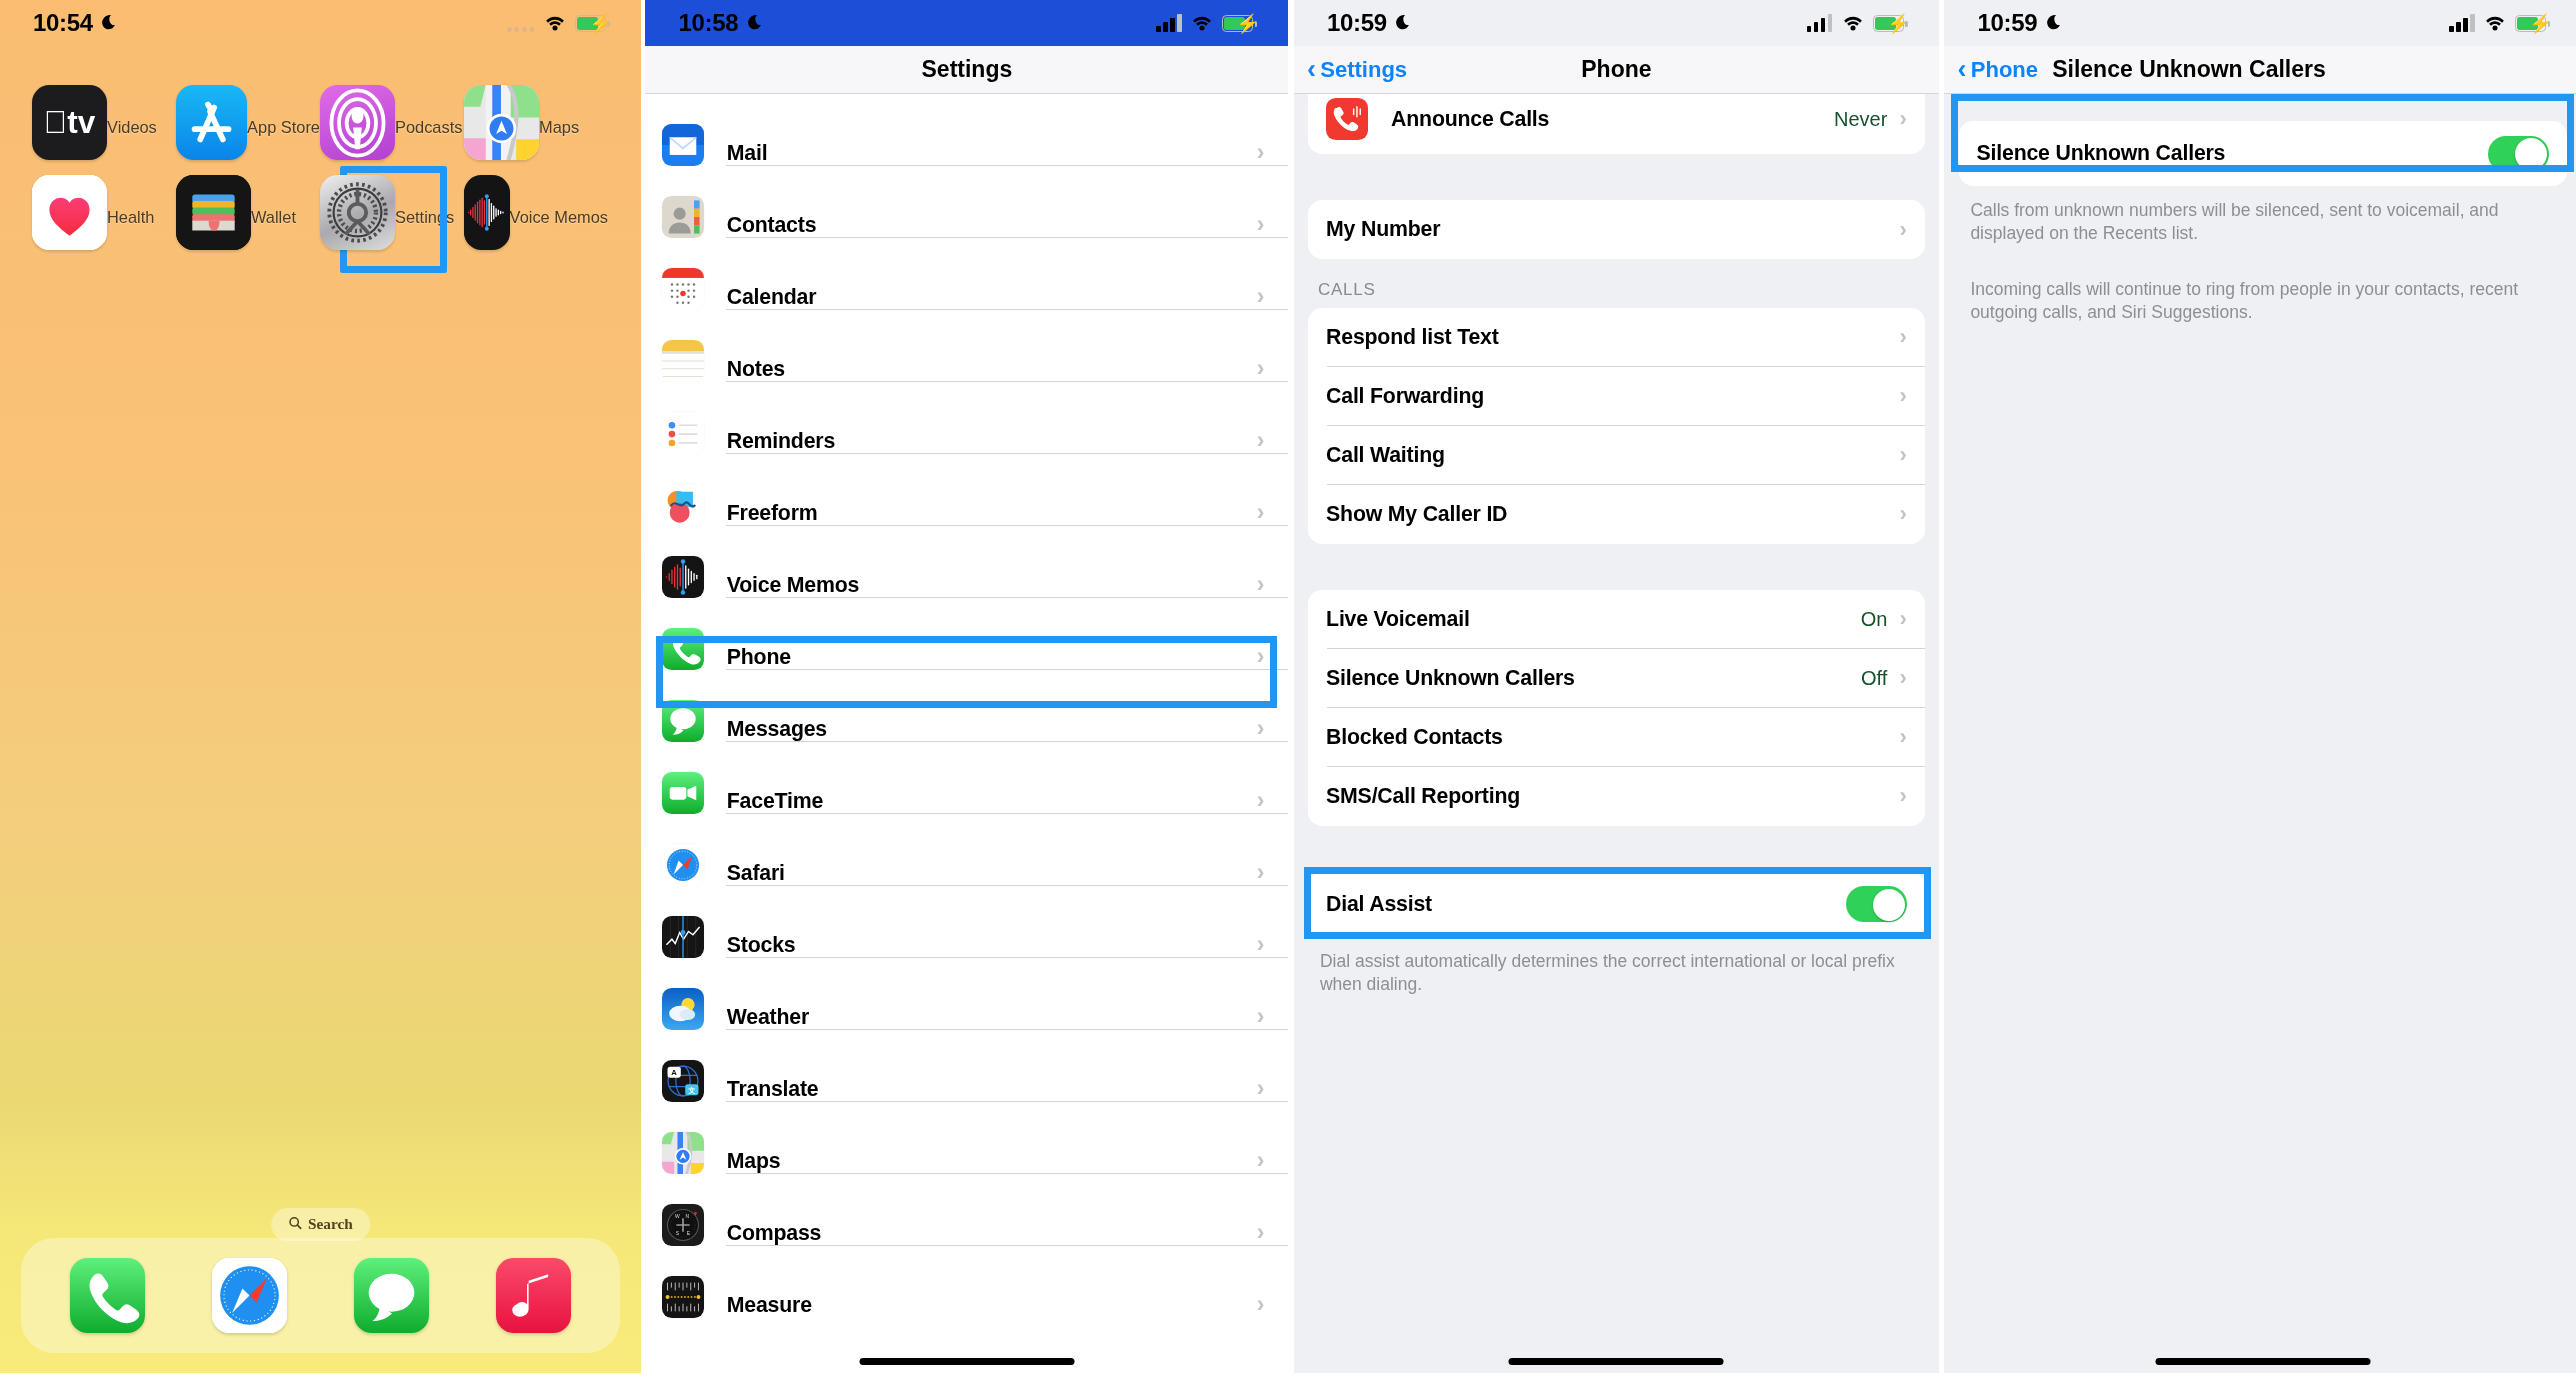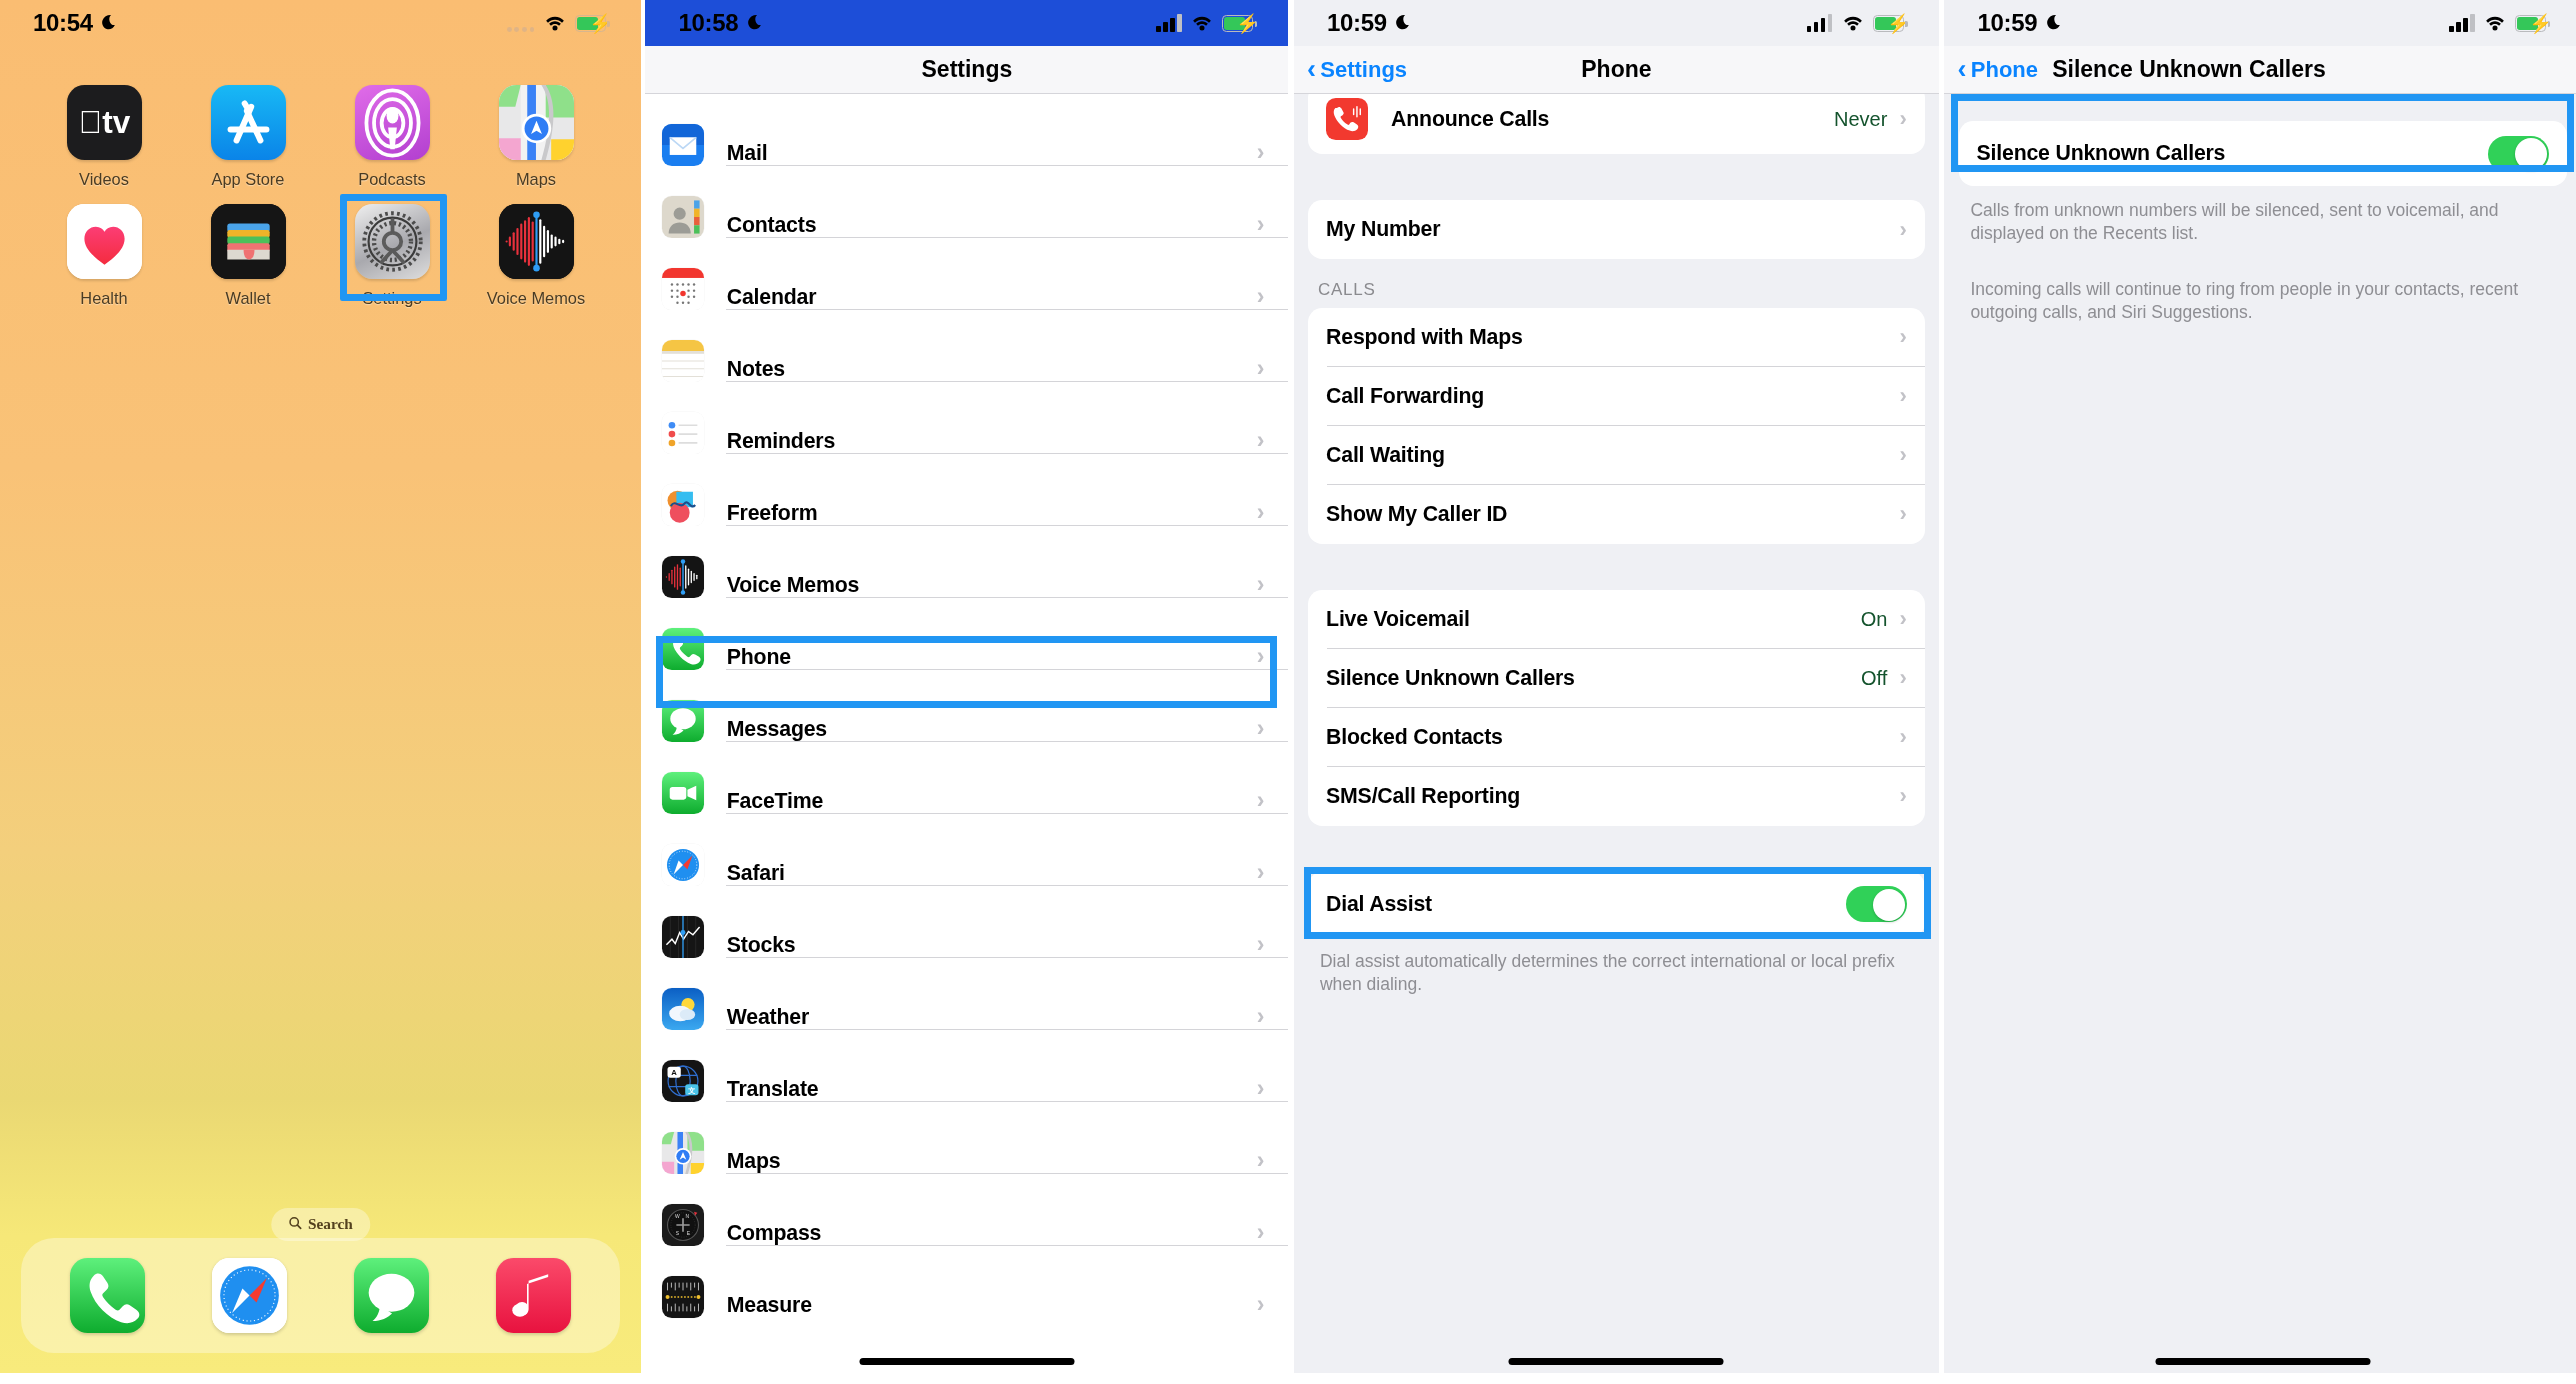--- a/index.html
+++ b/index.html
@@ -34,21 +34,21 @@
   .batt.gray { border-color:#b9babd; }
   .batt:after { content:""; position:absolute; right:-4.9px; top:4.9px; width:2.7px; height:6px;
                 background:#d8b68e; border-radius:0 1.6px 1.6px 0; }
   .batt.gray:after { background:#b9babd; }
   .batt .fill { position:absolute; left:1.1px; top:1.1px; bottom:1.1px; width:21px; background:#34c759; border-radius:2.7px; }
   .batt .bolt { position:absolute; left:13px; top:-1.6px; font-size:18.6px; line-height:18.6px; color:#000; font-weight:bold; }
 
   
   .home-grid { padding:39px 32px 0 32px; }
   .row { display:flex; }
-  .app { width:144px; display:flex; flex-direction:column; align-items:center; position:relative; }
+  .app { width:144px; display:flex; flex-direction:row; align-items:center; position:relative; }
   .app .ico { width:75px; height:75px; border-radius:17.5px; position:relative; overflow:hidden;
                box-shadow:0 1.1px 2.7px rgba(0,0,0,.14); }
   .app .lbl { margin-top:9.8px; font-size:16.4px; color:#4a3b22; text-shadow:0 0.5px 1.1px rgba(255,255,255,.45); white-space:nowrap; }
   .app.hl .hlbox { position:absolute; left:19.7px; top:-9.8px; width:107px; height:107px;
                    border:7.7px solid #2196f3; border-radius:2.2px; pointer-events:none; }
 
   
   .ic-tv   { background:#1c1c1e; display:flex; align-items:center; justify-content:center; }
   .ic-pod  { background:linear-gradient(160deg,#e06ce8,#b23fd0); display:flex; align-items:center; justify-content:center;}
   .ic-as   { background:linear-gradient(180deg,#18b9f5,#0a84e8); display:flex; align-items:center; justify-content:center; }
@@ -784,21 +784,21 @@
           <div class="gl">My Number</div>
           <div class="gv"></div>
           <div class="chev">›</div>
         </div>
       </div>
 
       <div class="sechdr">CALLS</div>
 
       <div class="group">
         <div class="grow">
-          <div class="gl">Respond with Maps</div>
+          <div class="gl">Respond list Text</div>
           <div class="gv"></div>
           <div class="chev">›</div>
         </div>
         <div class="grow">
           <div class="gl">Call Forwarding</div>
           <div class="gv"></div>
           <div class="chev">›</div>
         </div>
         <div class="grow">
           <div class="gl">Call Waiting</div>

